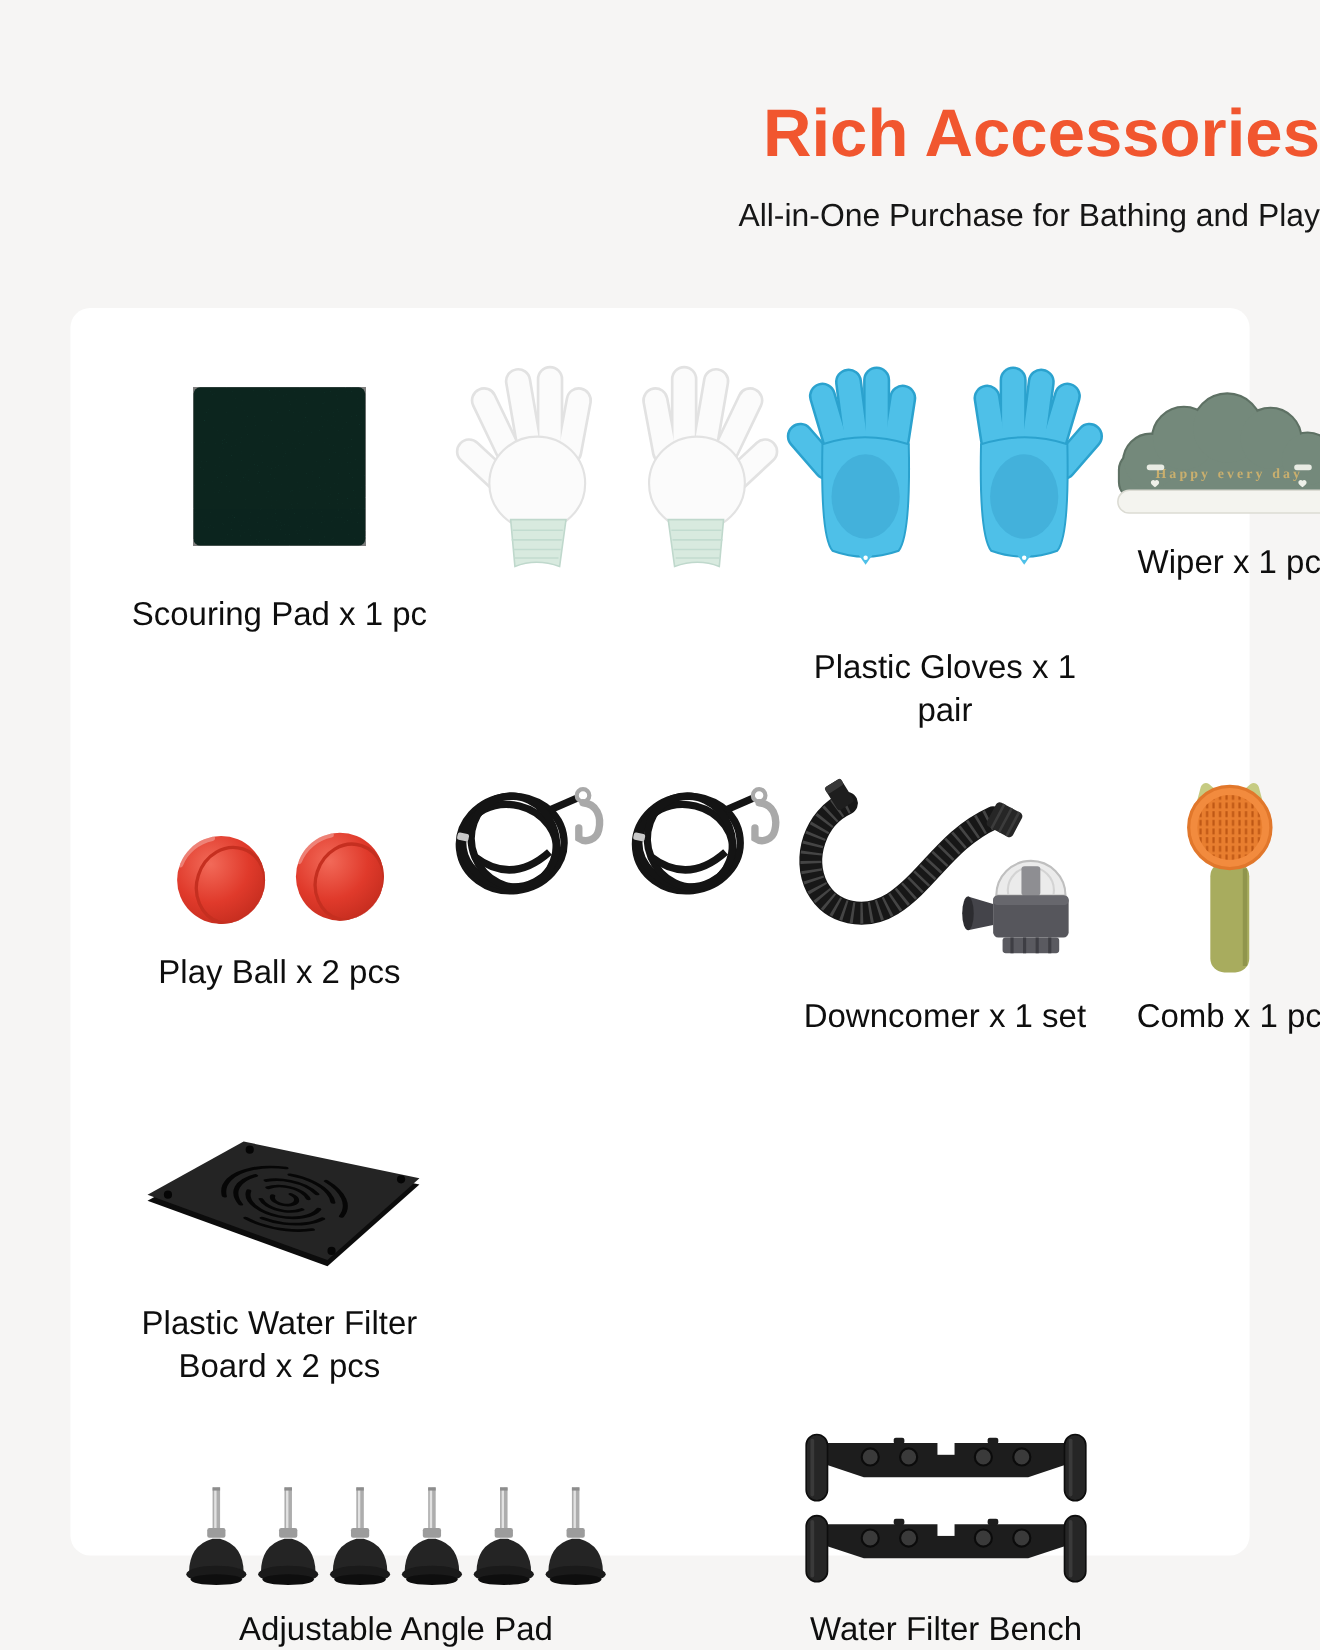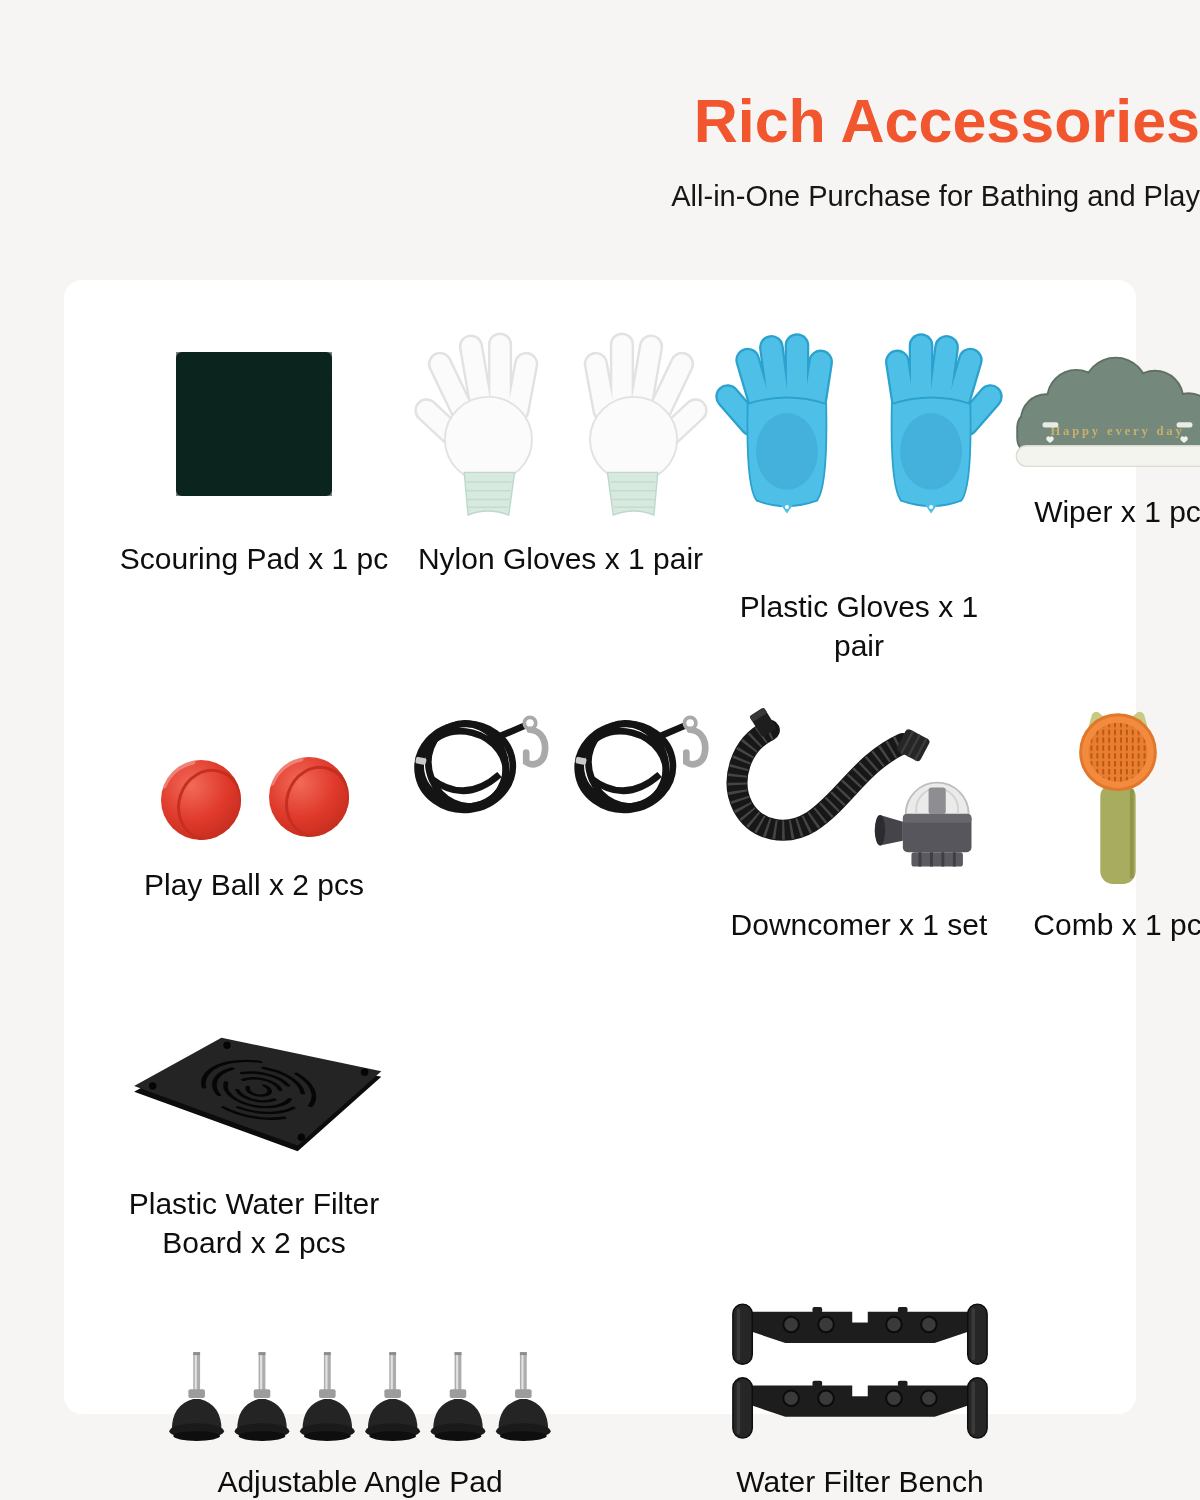--- a/index.html
+++ b/index.html
@@ -84,21 +84,20 @@
               </g>
               <ellipse cx="80" cy="116" rx="45" ry="44" fill="#FBFBFB" stroke="#E2E2E2" stroke-width="2"></ellipse>
               <path d="M55,150 L107,150 L101,194 Q79,186 59,194 Z" fill="#D8EADF" stroke="#BFD8CC" stroke-width="1.5"></path>
               <path d="M57,160 H104 M56,169 H103 M58,178 H102 M59,186 H100" stroke="#C2DCD0" stroke-width="1.5" fill="none"></path>
             </g>
           </defs>
           <use href="#nylg"></use>
           <use href="#nylg" transform="translate(310,0) scale(-1,1)"></use>
         </svg>
       </div>
-      <figcaption class="label">Nylon Gloves x 1 pair</figcaption>
     </figure>
 
     <figure class="item r1" style="margin:0;gap:48px;">
       <div class="imgbox">
         <svg width="292" height="184" viewBox="0 0 320 200">
           <defs>
             <g id="blug">
               <g fill="none" stroke="#2BA2CE" stroke-width="27" stroke-linecap="round">
                 <line x1="54" y1="84" x2="38" y2="30"></line>
                   <line x1="72" y1="78" x2="64" y2="16"></line>

